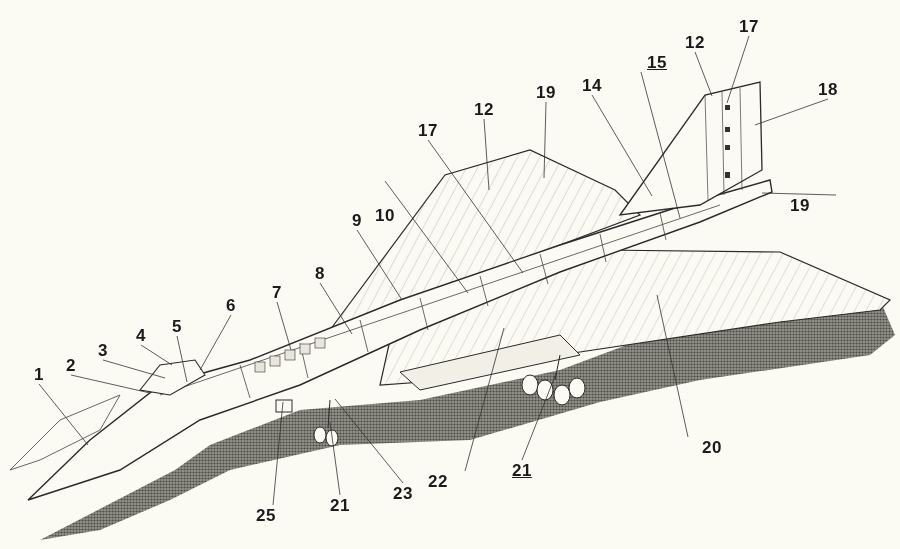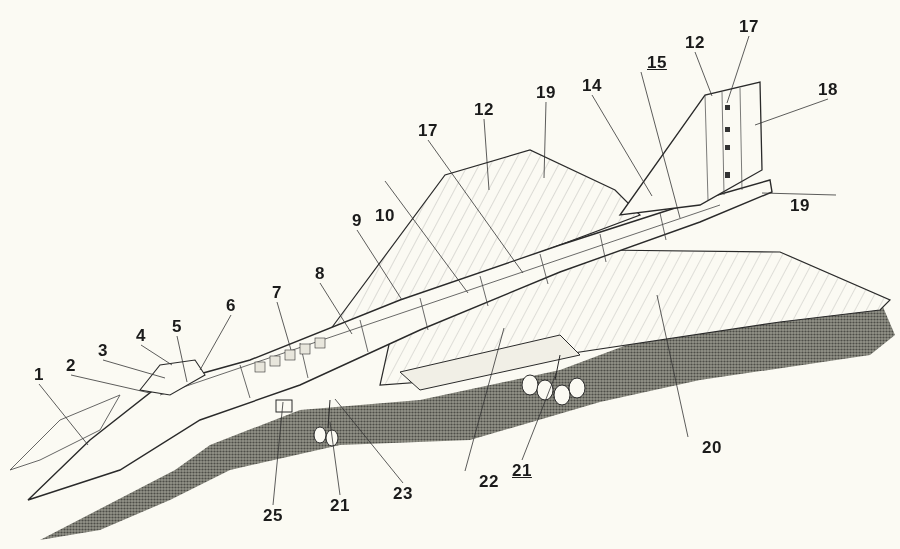--- a/index.html
+++ b/index.html
@@ -128,18 +128,18 @@
       <span class="callout" style="left: 474px; top: 101px;">12</span>
       <span class="callout" style="left: 536px; top: 84px;">19</span>
       <span class="callout" style="left: 582px; top: 77px;">14</span>
       <span class="callout" style="left: 647px; top: 54px; text-decoration: underline;">15</span>
       <span class="callout" style="left: 685px; top: 34px;">12</span>
       <span class="callout" style="left: 739px; top: 18px;">17</span>
       <span class="callout" style="left: 818px; top: 81px;">18</span>
       <span class="callout" style="left: 790px; top: 197px;">19</span>
       <span class="callout" style="left: 678px; top: 439px; margin-left: 24px;">20</span>
       <span class="callout" style="left: 512px; top: 462px; text-decoration: underline;">21</span>
-      <span class="callout" style="left: 479px; top: 473px; text-align: center;">22</span>
+      <span class="callout" style="left: 428px; top: 473px; text-align: center;">22</span>
       <span class="callout" style="left: 393px; top: 485px;">23</span>
       <span class="callout" style="left: 330px; top: 497px;">21</span>
-      <span class="callout" style="left: 263px; top: 507px;">25</span>
+      <span class="callout" style="left: 256px; top: 507px;">25</span>
     </div>
 </div>
 
 </body></html>

